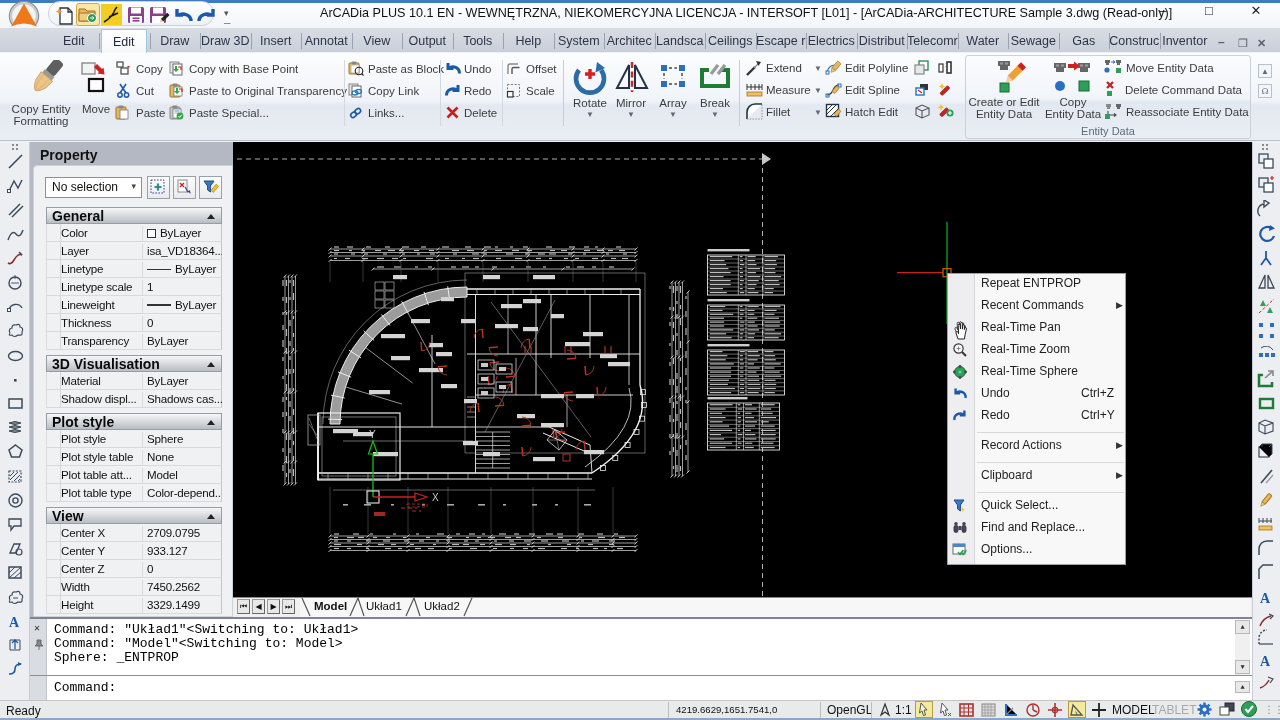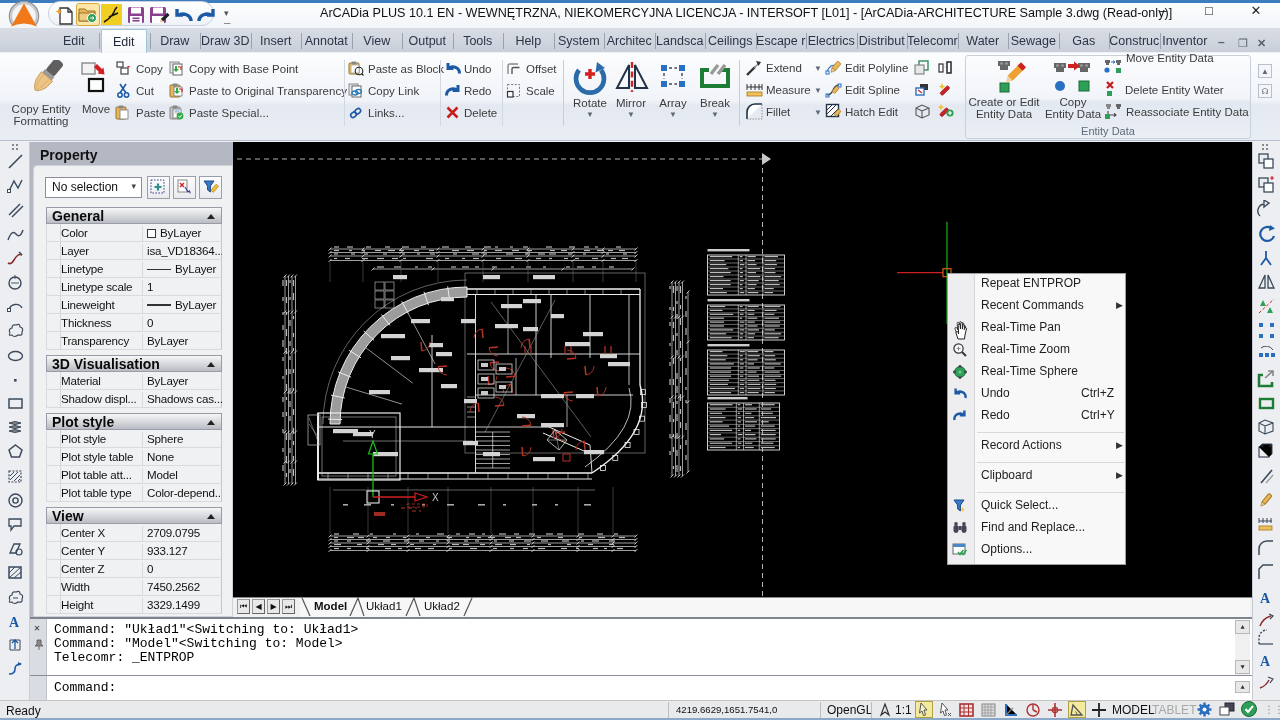--- a/index.html
+++ b/index.html
@@ -420,26 +420,26 @@
           <rect x="29" y="22" width="10" height="10" fill="#2e9f57" stroke="#1a6a38"></rect>
         </svg></div>
   <div class="abs rbig" style="left:1042px;top:96px;width:62px;">Copy<br>Entity Data</div>
   <div class="abs" style="left:1104px;top:59px;"><svg width="20" height="17" viewBox="0 0 20 17">
           <path d="M1 1 h5 v3 h-1 v2 h-3 v-2 h-1 z" fill="#666"></path>
           <path d="M12 1 h5 v3 h-1 v2 h-3 v-2 h-1 z" fill="#666"></path>
           <path d="M7 3 h4 m-2-1.4 l2 1.4 -2 1.4" stroke="#2a6fc0" stroke-width="1" fill="none"></path>
           <circle cx="3" cy="11" r="2.6" fill="#2a6fc0"></circle>
           <rect x="12" y="9" width="5" height="5" fill="#2e9f57"></rect>
         </svg></div>
-  <div class="abs rlbl" style="left:1126px;top:52px;">Move Entity Data</div>
+  <div class="abs rlbl" style="left:1126px;top:62px;">Move Entity Data</div>
   <div class="abs" style="left:1104px;top:81px;"><svg width="20" height="17" viewBox="0 0 20 17">
           <path d="M3 1 l6 6 m0-6 l-6 6" stroke="#c41e1e" stroke-width="2.2"></path>
           <rect x="3" y="10" width="5" height="5" fill="#2e9f57"></rect>
         </svg></div>
-  <div class="abs rlbl" style="left:1125px;top:84px;">Delete Entity Water</div>
+  <div class="abs rlbl" style="left:1125px;top:84px;">Delete Command Data</div>
   <div class="abs" style="left:1104px;top:103px;"><svg width="20" height="17" viewBox="0 0 20 17">
           <path d="M2 1 h5 v3 h-1 v2 h-3 v-2 h-1 z" fill="#888"></path>
           <path d="M12 1 h5 v3 h-1 v2 h-3 v-2 h-1 z" fill="#666"></path>
           <path d="M4 8 v4 h8 m-2-1.6 l2 1.6 -2 1.6" stroke="#444" stroke-width="1.1" fill="none"></path>
           <rect x="1" y="11" width="5" height="5" fill="#2e9f57"></rect>
         </svg></div>
   <div class="abs rlbl" style="left:1126px;top:106px;">Reassociate Entity Data</div>
   </div>
 
   <div class="abs" id="ltool"></div>
@@ -1631,21 +1631,21 @@
   </div>
 
   <div class="abs" id="cmdarea">
     <div id="cmdgut"></div>
       <div style="position:absolute;left:4px;top:3px;font-size:10px;color:#333;">✕</div>
       <svg style="position:absolute;left:3px;top:20px;" width="12" height="12" viewBox="0 0 12 12">
         <path d="M4 1 h4 v4 l2 2 h-8 l2-2 z M6 7 v4" fill="#888" stroke="#555" stroke-width="0.8"></path>
       </svg>
     <div class="cmdline" style="top:3px;">Command: "Układ1"&lt;Switching to: Układ1&gt;</div>
     <div class="cmdline" style="top:17px;">Command: "Model"&lt;Switching to: Model&gt;</div>
-    <div class="cmdline" style="top:31px;">Telecomr: _ENTPROP</div>
+    <div class="cmdline" style="top:31px;">Sphere: _ENTPROP</div>
     <div id="cmdsplit"></div>
     <div class="cmdline" style="top:61px;">Command:</div>
     <div id="cmdscroll"></div>
 <div style="position:absolute;right:2px;top:1px;width:15px;height:14px;background:#e8e8e8;border:1px solid #b8b8b8;font-size:7px;text-align:center;line-height:13px;color:#333;">▲</div>
 <div style="position:absolute;right:2px;top:41px;width:15px;height:14px;background:#e8e8e8;border:1px solid #b8b8b8;font-size:7px;text-align:center;line-height:13px;color:#333;">▼</div>
 <div style="position:absolute;right:2px;top:62px;width:15px;height:12px;background:#e8e8e8;border:1px solid #b8b8b8;font-size:7px;text-align:center;line-height:11px;color:#333;">▲</div>
   </div>
 
   <svg class="abs" style="left:1257px;top:628px;" width="19" height="19" viewBox="0 0 19 19">
       <path d="M2 16 V10 A8 8 0 0 1 10 2" fill="none" stroke="#3a4a5a" stroke-width="1.4" stroke-dasharray="2 1.6"></path>

